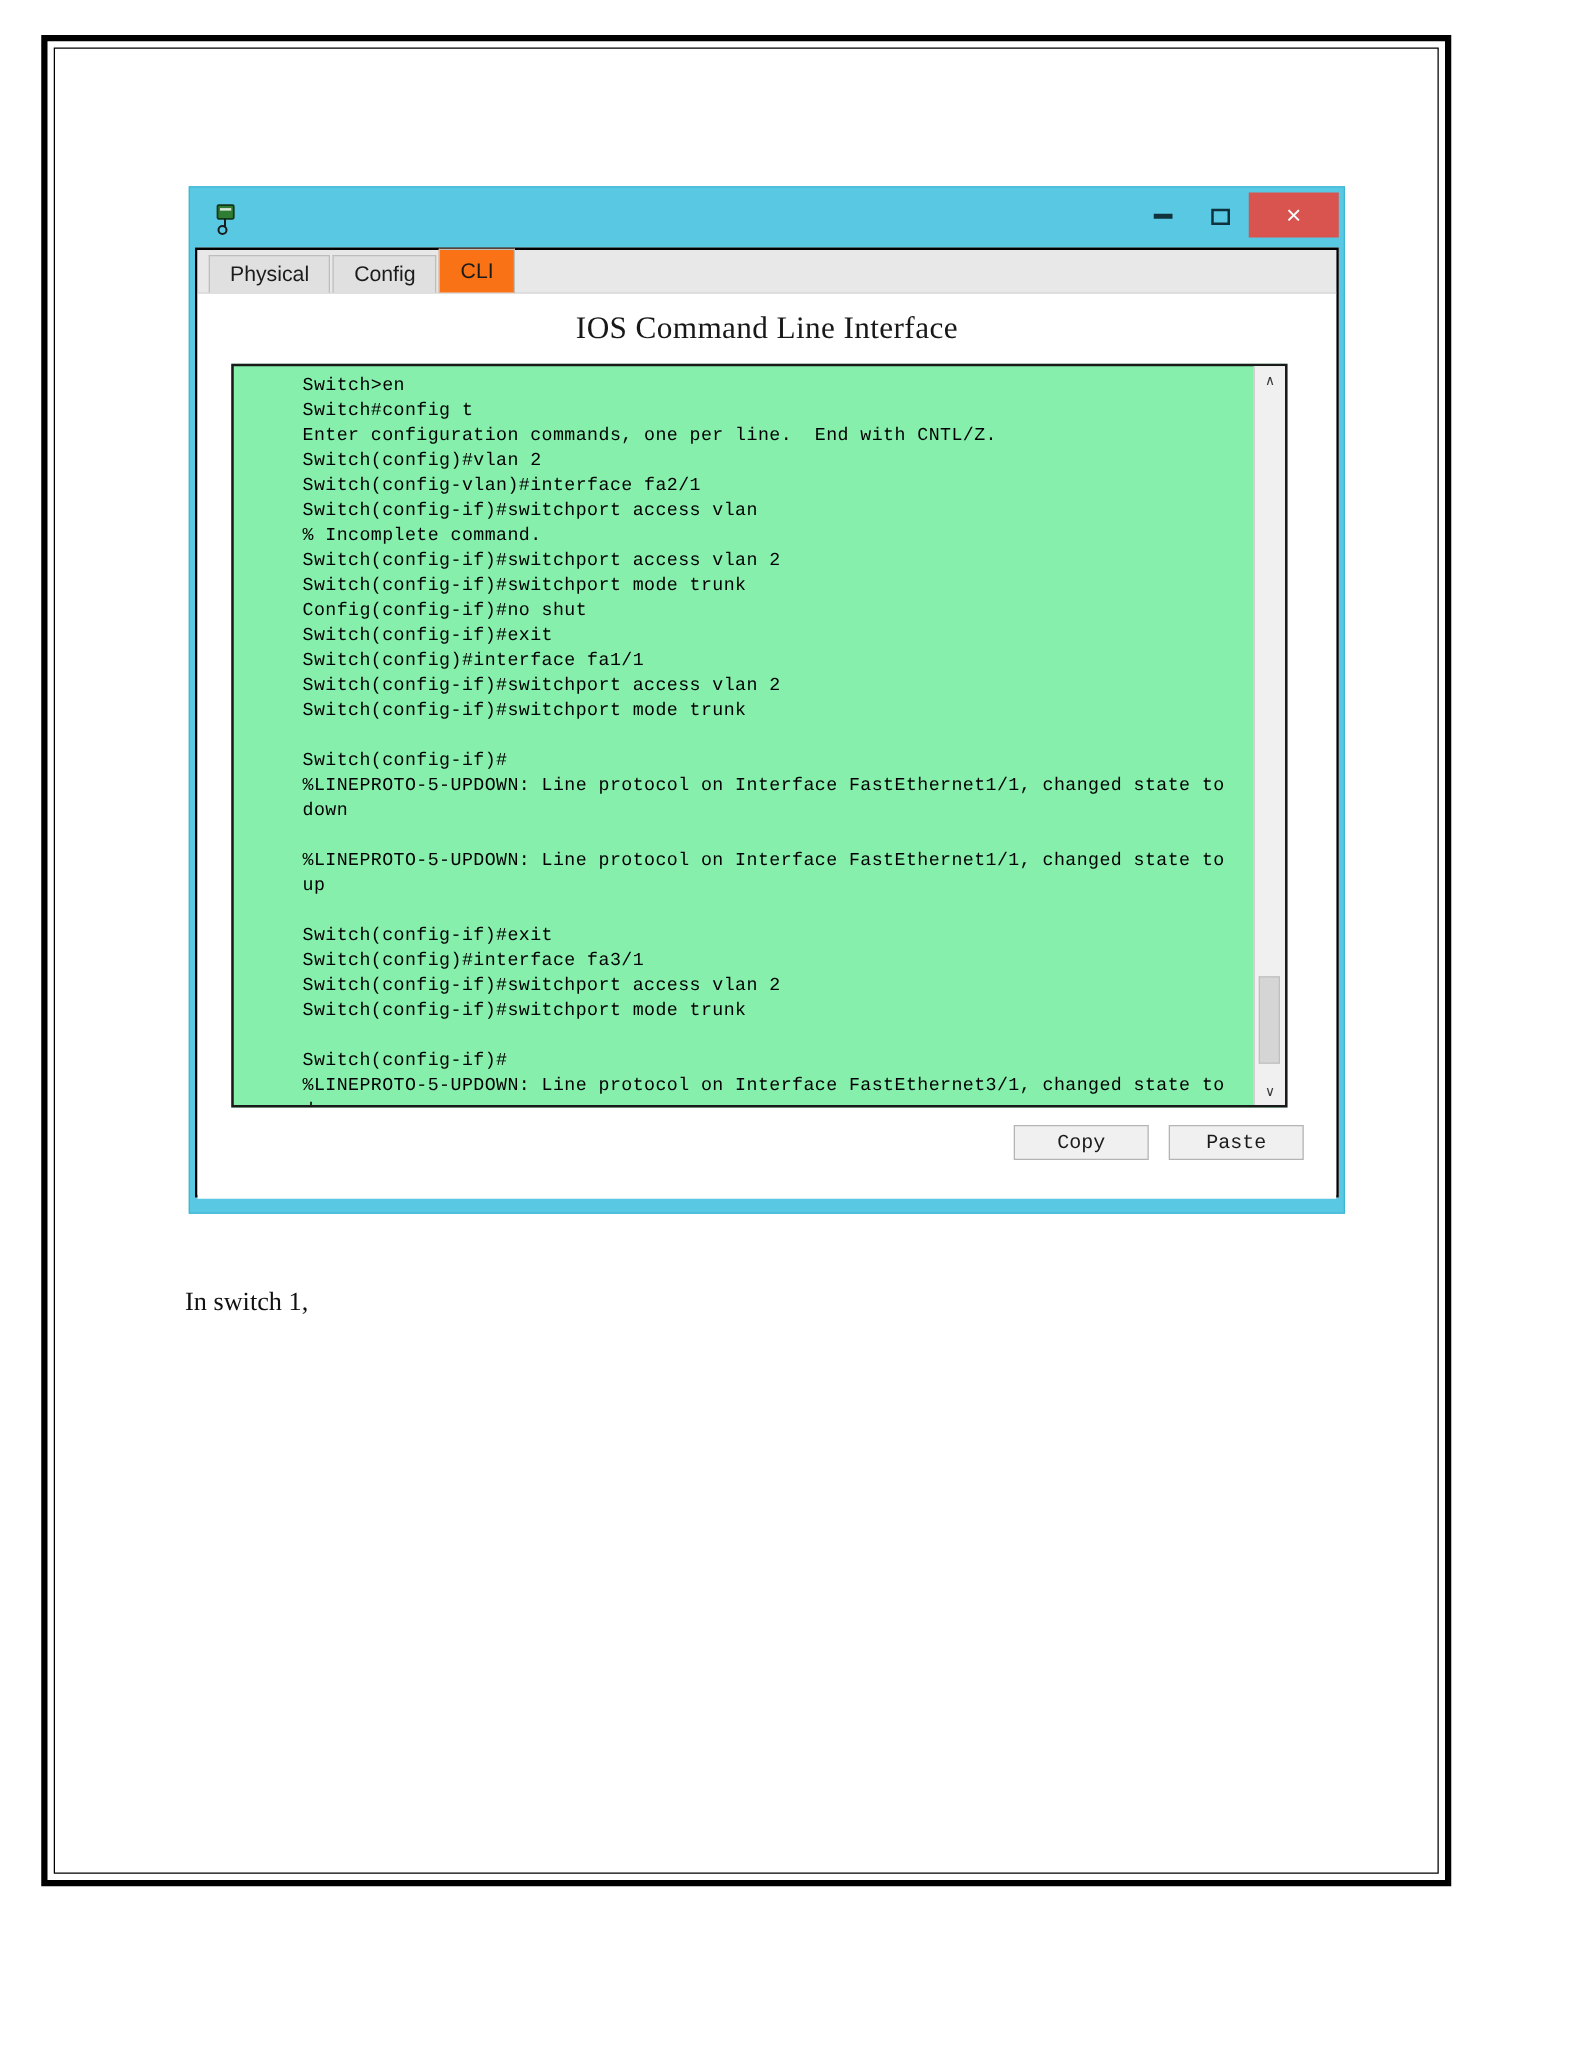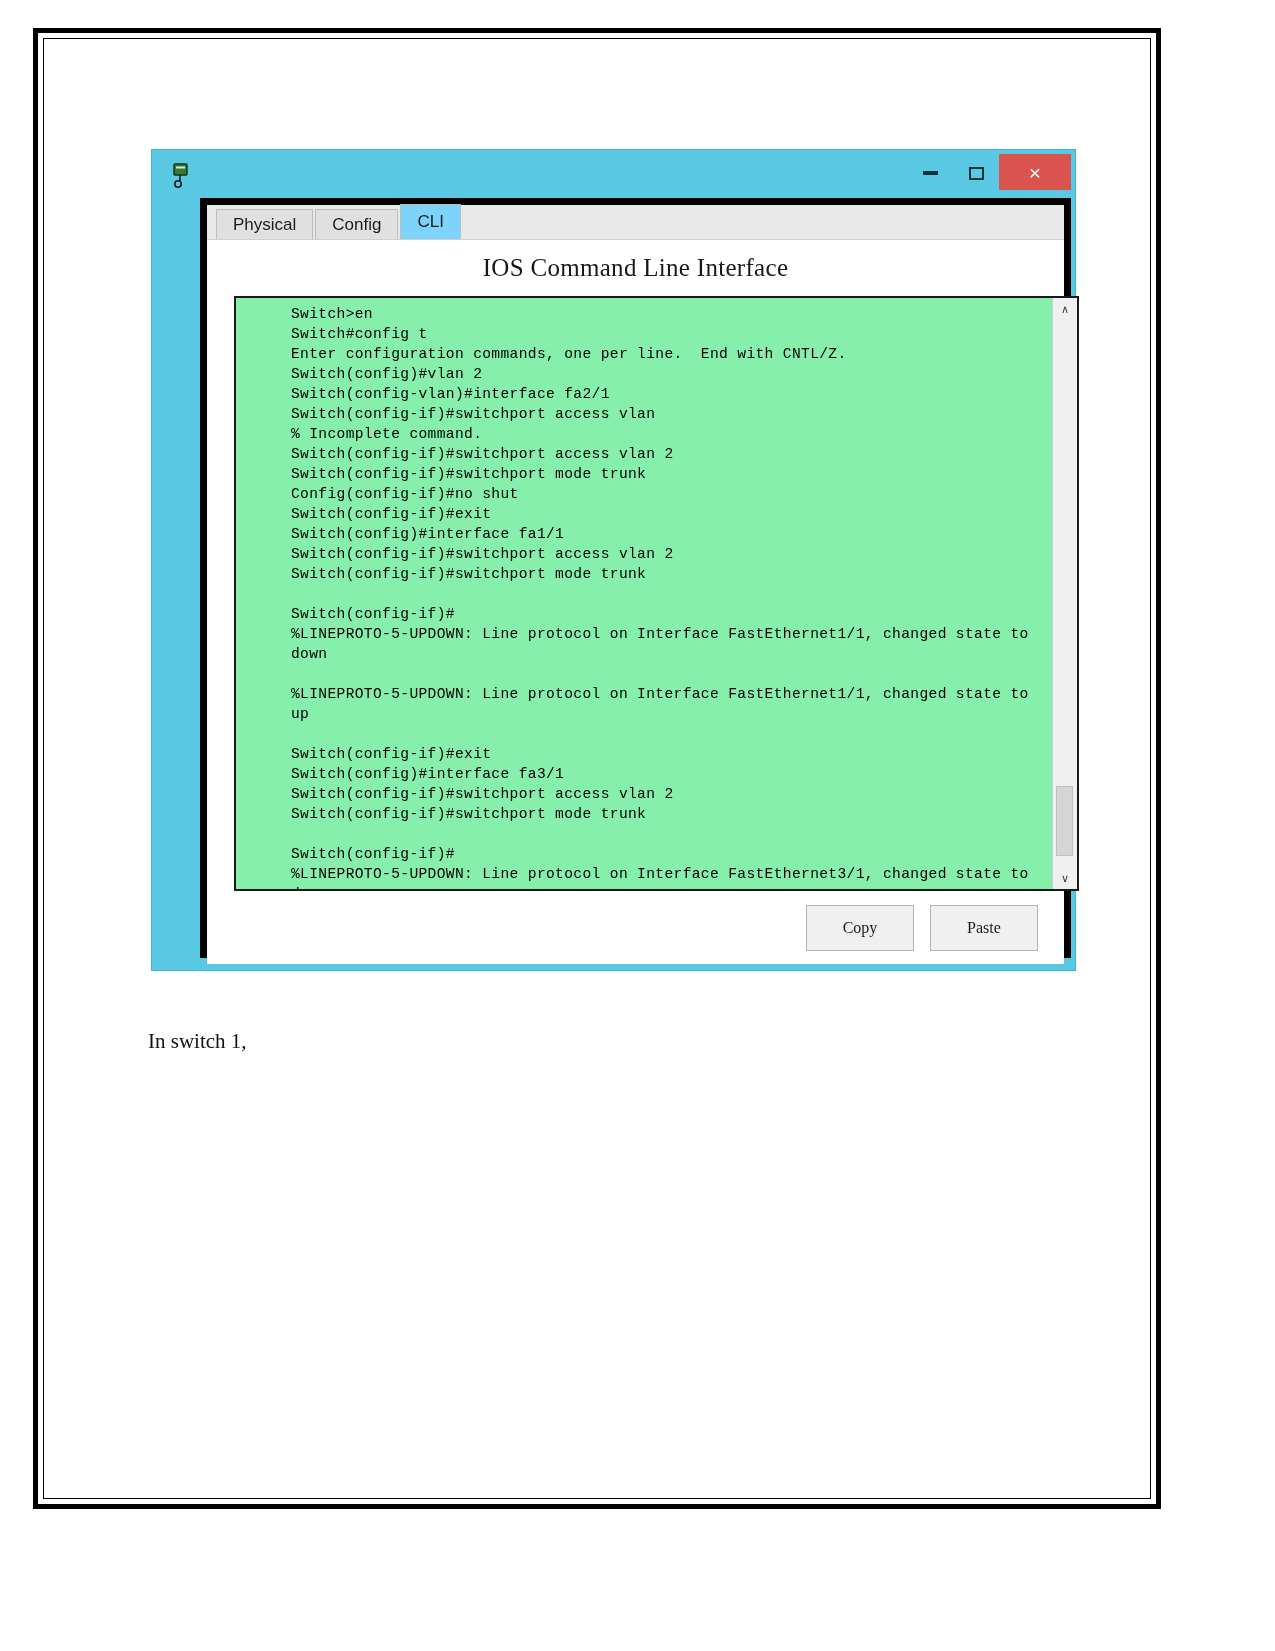--- a/index.html
+++ b/index.html
@@ -109,23 +109,22 @@
     color: #ffffff;
     font-size: 21px;
     line-height: 1;
   }
 
   
   .client {
     position: relative;
     background: #f2f2f2;
     height: 760px;
-    border: 7px solid #000000;
-    box-sizing: border-box;
-    margin-left: 44px;
+    border: 2px solid #000000;
+    box-sizing: border-box;
   }
 
   .tabstrip {
     position: relative;
     height: 34px;
     background: #e8e8e8;
     border-bottom: 1px solid #cfcfcf;
     padding-left: 9px;
     display: flex;
     align-items: flex-end;
@@ -137,21 +136,21 @@
     font-size: 17px;
     color: #1b1b1b;
     background: #e0e0e0;
     border: 1px solid #bdbdbd;
     border-bottom: none;
     margin-right: 2px;
     box-sizing: border-box;
     font-family: "Liberation Sans", sans-serif;
   }
   .tab.active {
-    background: #7dd3fc;
+    background: #f97316;
     height: 35px;
     line-height: 33px;
     border-color: #bdbdbd;
     position: relative;
     z-index: 2;
   }
 
   .panel {
     position: relative;
     background: #ffffff;
@@ -233,26 +232,26 @@
   
   .actions {
     position: absolute;
     right: 26px;
     top: 665px;
     display: flex;
     gap: 16px;
   }
   .btn {
     width: 108px;
-    height: 46px;
+    height: 28px;
     background: #f0f0f0;
     border: 1px solid #b4b4b4;
     font-size: 16px;
     color: #1b1b1b;
-    font-family: Liberation Serif, serif;
+    font-family: Liberation Mono, monospace;
     cursor: pointer;
   }
 
   
   .caption {
     position: absolute;
     left: 104px;
     top: 990px;
     font-size: 21px;
     color: #111111;

